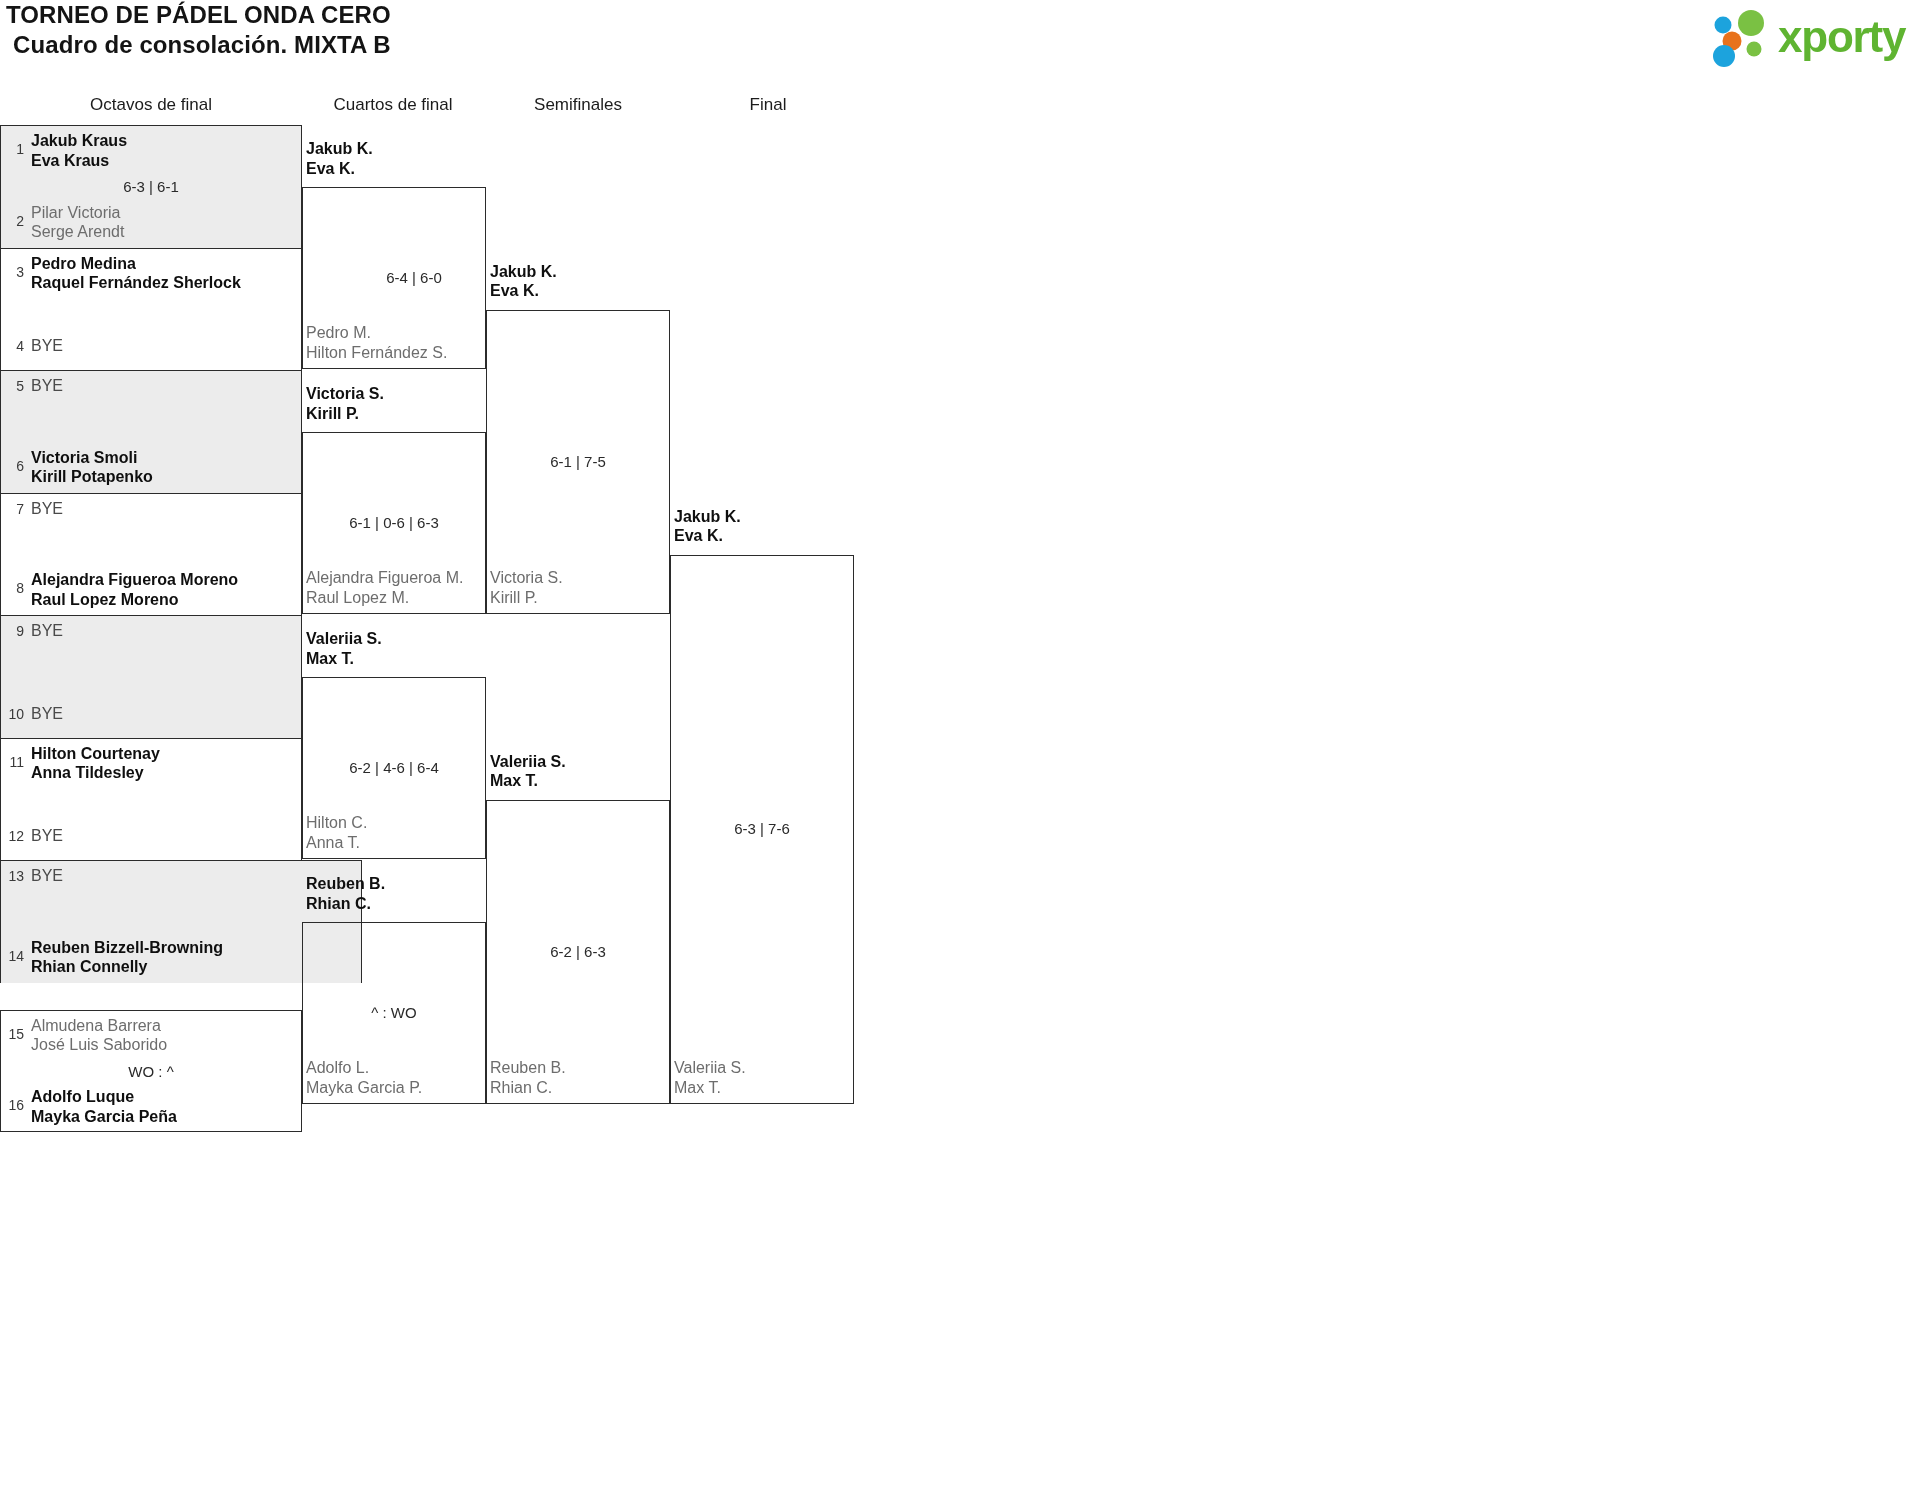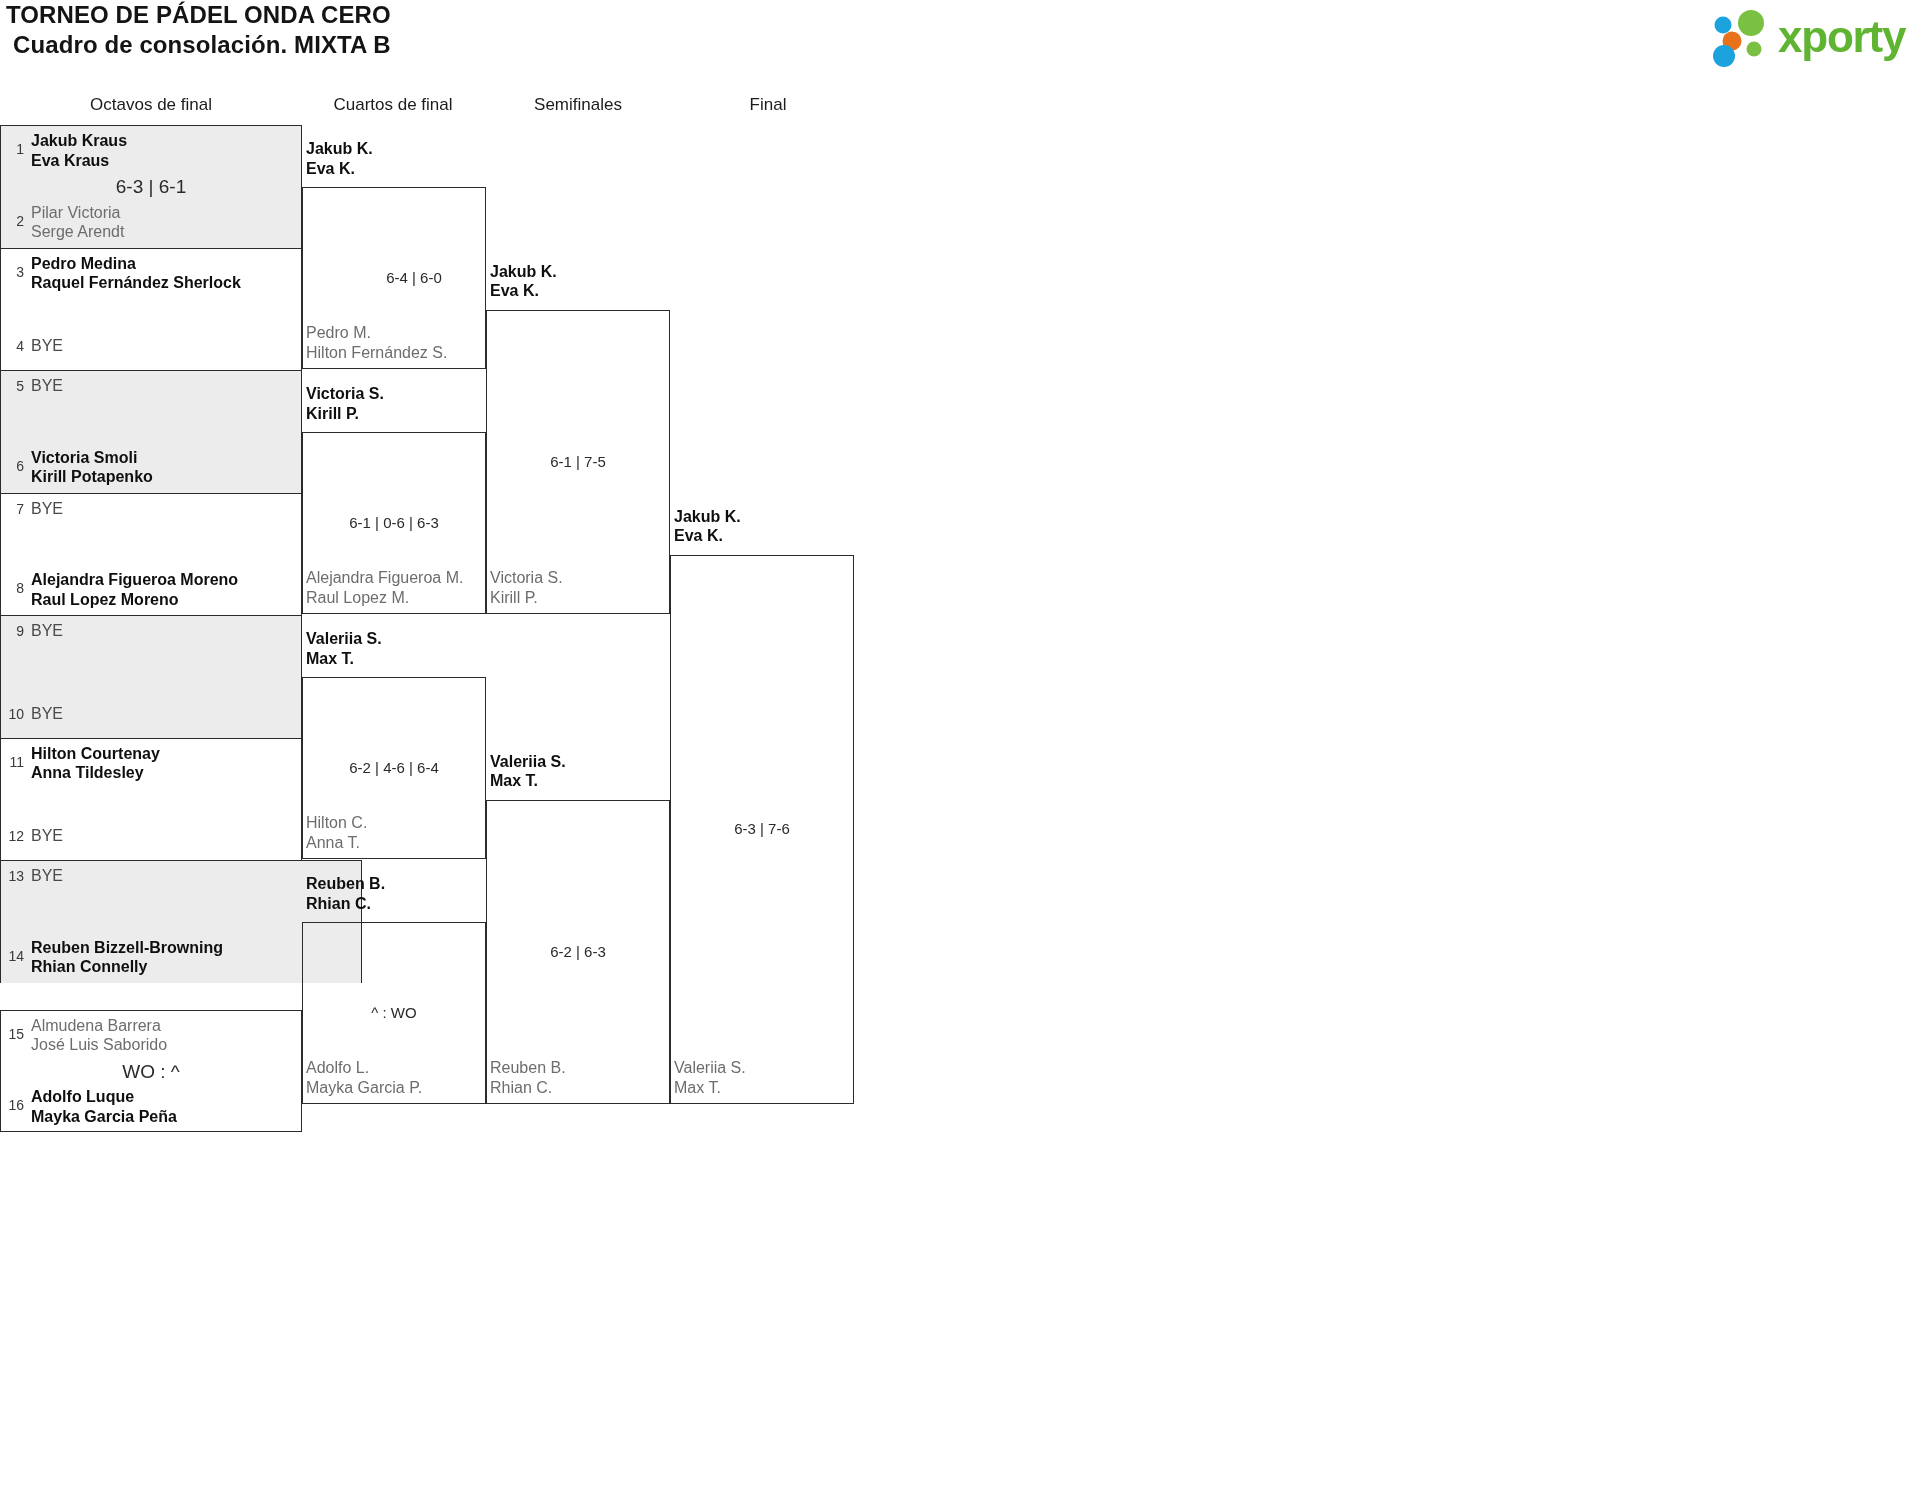--- a/index.html
+++ b/index.html
@@ -63,21 +63,21 @@
   .names { display: flex; flex-direction: column; }
   .nm { font-size: 16px; line-height: 19.5px; white-space: nowrap; }
   .win .nm { font-weight: 700; color: #0f0f0f; }
   .lose .nm { font-weight: 400; color: #6d6d6d; }
   .bye .nm { font-weight: 400; color: #4a4a4a; }
   .bye .seed { padding-top: 1px; }
   .single .seed { padding-top: 1px; }
 
   .r1score {
     position: absolute; width: 100%; text-align: center;
-    font-size: 19px; color: #2a2a2a; line-height: 18px;
+    font-size: 15px; color: #2a2a2a; line-height: 18px;
     white-space: nowrap;
   }
 
   
   .mbox {
     position: absolute;
     border: 1.5px solid #2b2b2b;
     background: transparent;
   }
   .mscore {

